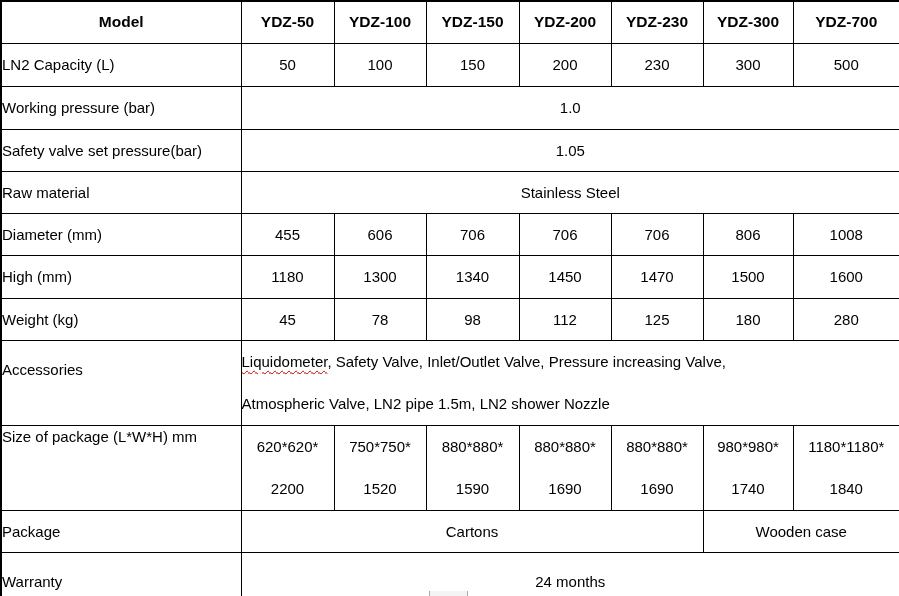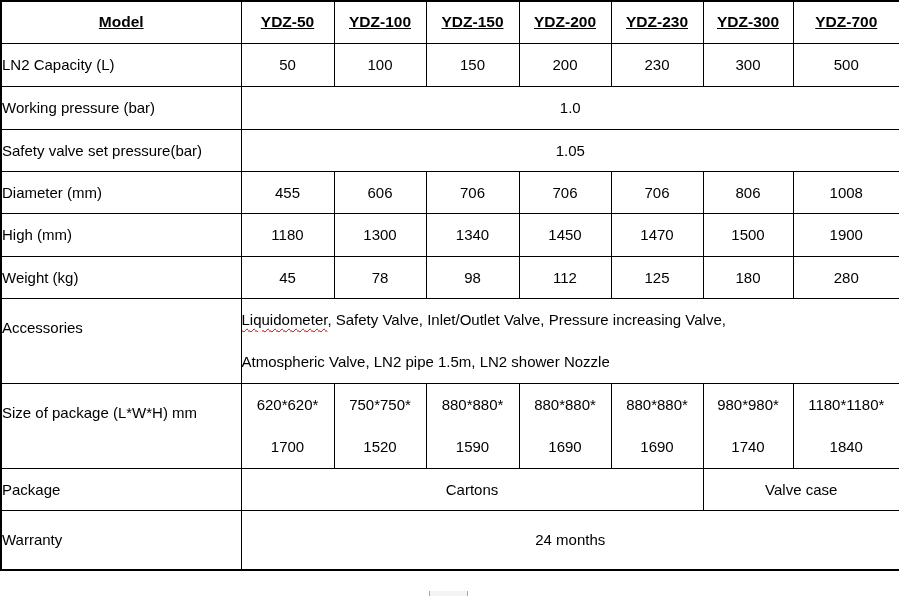--- a/index.html
+++ b/index.html
@@ -29,21 +29,20 @@
     font-weight: normal;
     color: #000000;
     overflow: hidden;
     vertical-align: middle;
     padding: 0;
   }
   table.spec th {
     font-weight: bold;
     font-size: 15.5px;
     text-align: center;
-    text-decoration: underline;
   }
   .ctr { text-align: center; }
   .lbl-sm { text-align: left; padding-left: 9px; }
   .lbl-md { text-align: left; padding-left: 18px; }
   
   .twoline div { line-height: 42px; }
   .acc-cell { padding-left: 6px; text-align: left; margin-left: 16px; }
   .wavy {
     text-decoration: underline;
     text-decoration-style: wavy;
@@ -106,41 +105,45 @@
     <tr style="height:43px">
       <td class="lbl-sm">Working pressure (bar)</td>
       <td class="ctr" colspan="7">1.0</td>
     </tr>
 
     <tr style="height:42px">
       <td class="lbl-sm">Safety valve set pressure(bar)</td>
       <td class="ctr" colspan="7">1.05</td>
     </tr>
 
+    <tr style="height:42px">
+      <td class="lbl-md">Raw material</td>
+      <td class="ctr" colspan="7">Stainless Steel</td>
+    </tr>
 
     <tr style="height:42px">
       <td class="lbl-md">Diameter (mm)</td>
       <td class="ctr">455</td>
       <td class="ctr">606</td>
       <td class="ctr">706</td>
       <td class="ctr">706</td>
       <td class="ctr">706</td>
       <td class="ctr">806</td>
       <td class="ctr">1008</td>
     </tr>
 
     <tr style="height:43px">
       <td class="lbl-md">High (mm)</td>
       <td class="ctr">1180</td>
       <td class="ctr">1300</td>
       <td class="ctr">1340</td>
       <td class="ctr">1450</td>
       <td class="ctr">1470</td>
       <td class="ctr">1500</td>
-      <td class="ctr">1900</td>
+      <td class="ctr">1600</td>
     </tr>
 
     <tr style="height:42px">
       <td class="lbl-md">Weight (kg)</td>
       <td class="ctr">45</td>
       <td class="ctr">78</td>
       <td class="ctr">98</td>
       <td class="ctr">112</td>
       <td class="ctr">125</td>
       <td class="ctr">180</td>
@@ -149,24 +152,24 @@
 
     <tr style="height:85px">
       <td class="lbl-md" style="vertical-align:top; padding-top:20px;">Accessories</td>
       <td class="acc-cell twoline" colspan="7">
         <div><span class="wavy">Liquidometer</span><span>, Safety Valve, Inlet/Outlet Valve, Pressure increasing Valve,</span></div>
         <div>Atmospheric Valve, LN2 pipe 1.5m, LN2 shower Nozzle</div>
       </td>
     </tr>
 
     <tr style="height:84px">
-      <td class="lbl-sm" style="vertical-align:top; padding-top:20px;">Size of package (L*W*H) mm</td>
+      <td class="lbl-sm" style="vertical-align:top; padding-top:2px;">Size of package (L*W*H) mm</td>
       <td class="ctr twoline">
         <div>620*620*</div>
-        <div>1700</div>
+        <div>2200</div>
       </td>
       <td class="ctr twoline">
         <div>750*750*</div>
         <div>1520</div>
       </td>
       <td class="ctr twoline">
         <div>880*880*</div>
         <div>1590</div>
       </td>
       <td class="ctr twoline">
@@ -183,21 +186,21 @@
       </td>
       <td class="ctr twoline">
         <div>1180*1180*</div>
         <div>1840</div>
       </td>
     </tr>
 
     <tr style="height:42px">
       <td class="lbl-md">Package</td>
       <td class="ctr" colspan="5">Cartons</td>
-      <td class="ctr" colspan="2">Valve case</td>
+      <td class="ctr" colspan="2">Wooden case</td>
     </tr>
 
     <tr style="height:60px">
       <td class="lbl-md">Warranty</td>
       <td class="ctr" colspan="7">24 months</td>
     </tr>
   </tbody>
     </table>
 
   <div class="scroll-fragment"></div>

